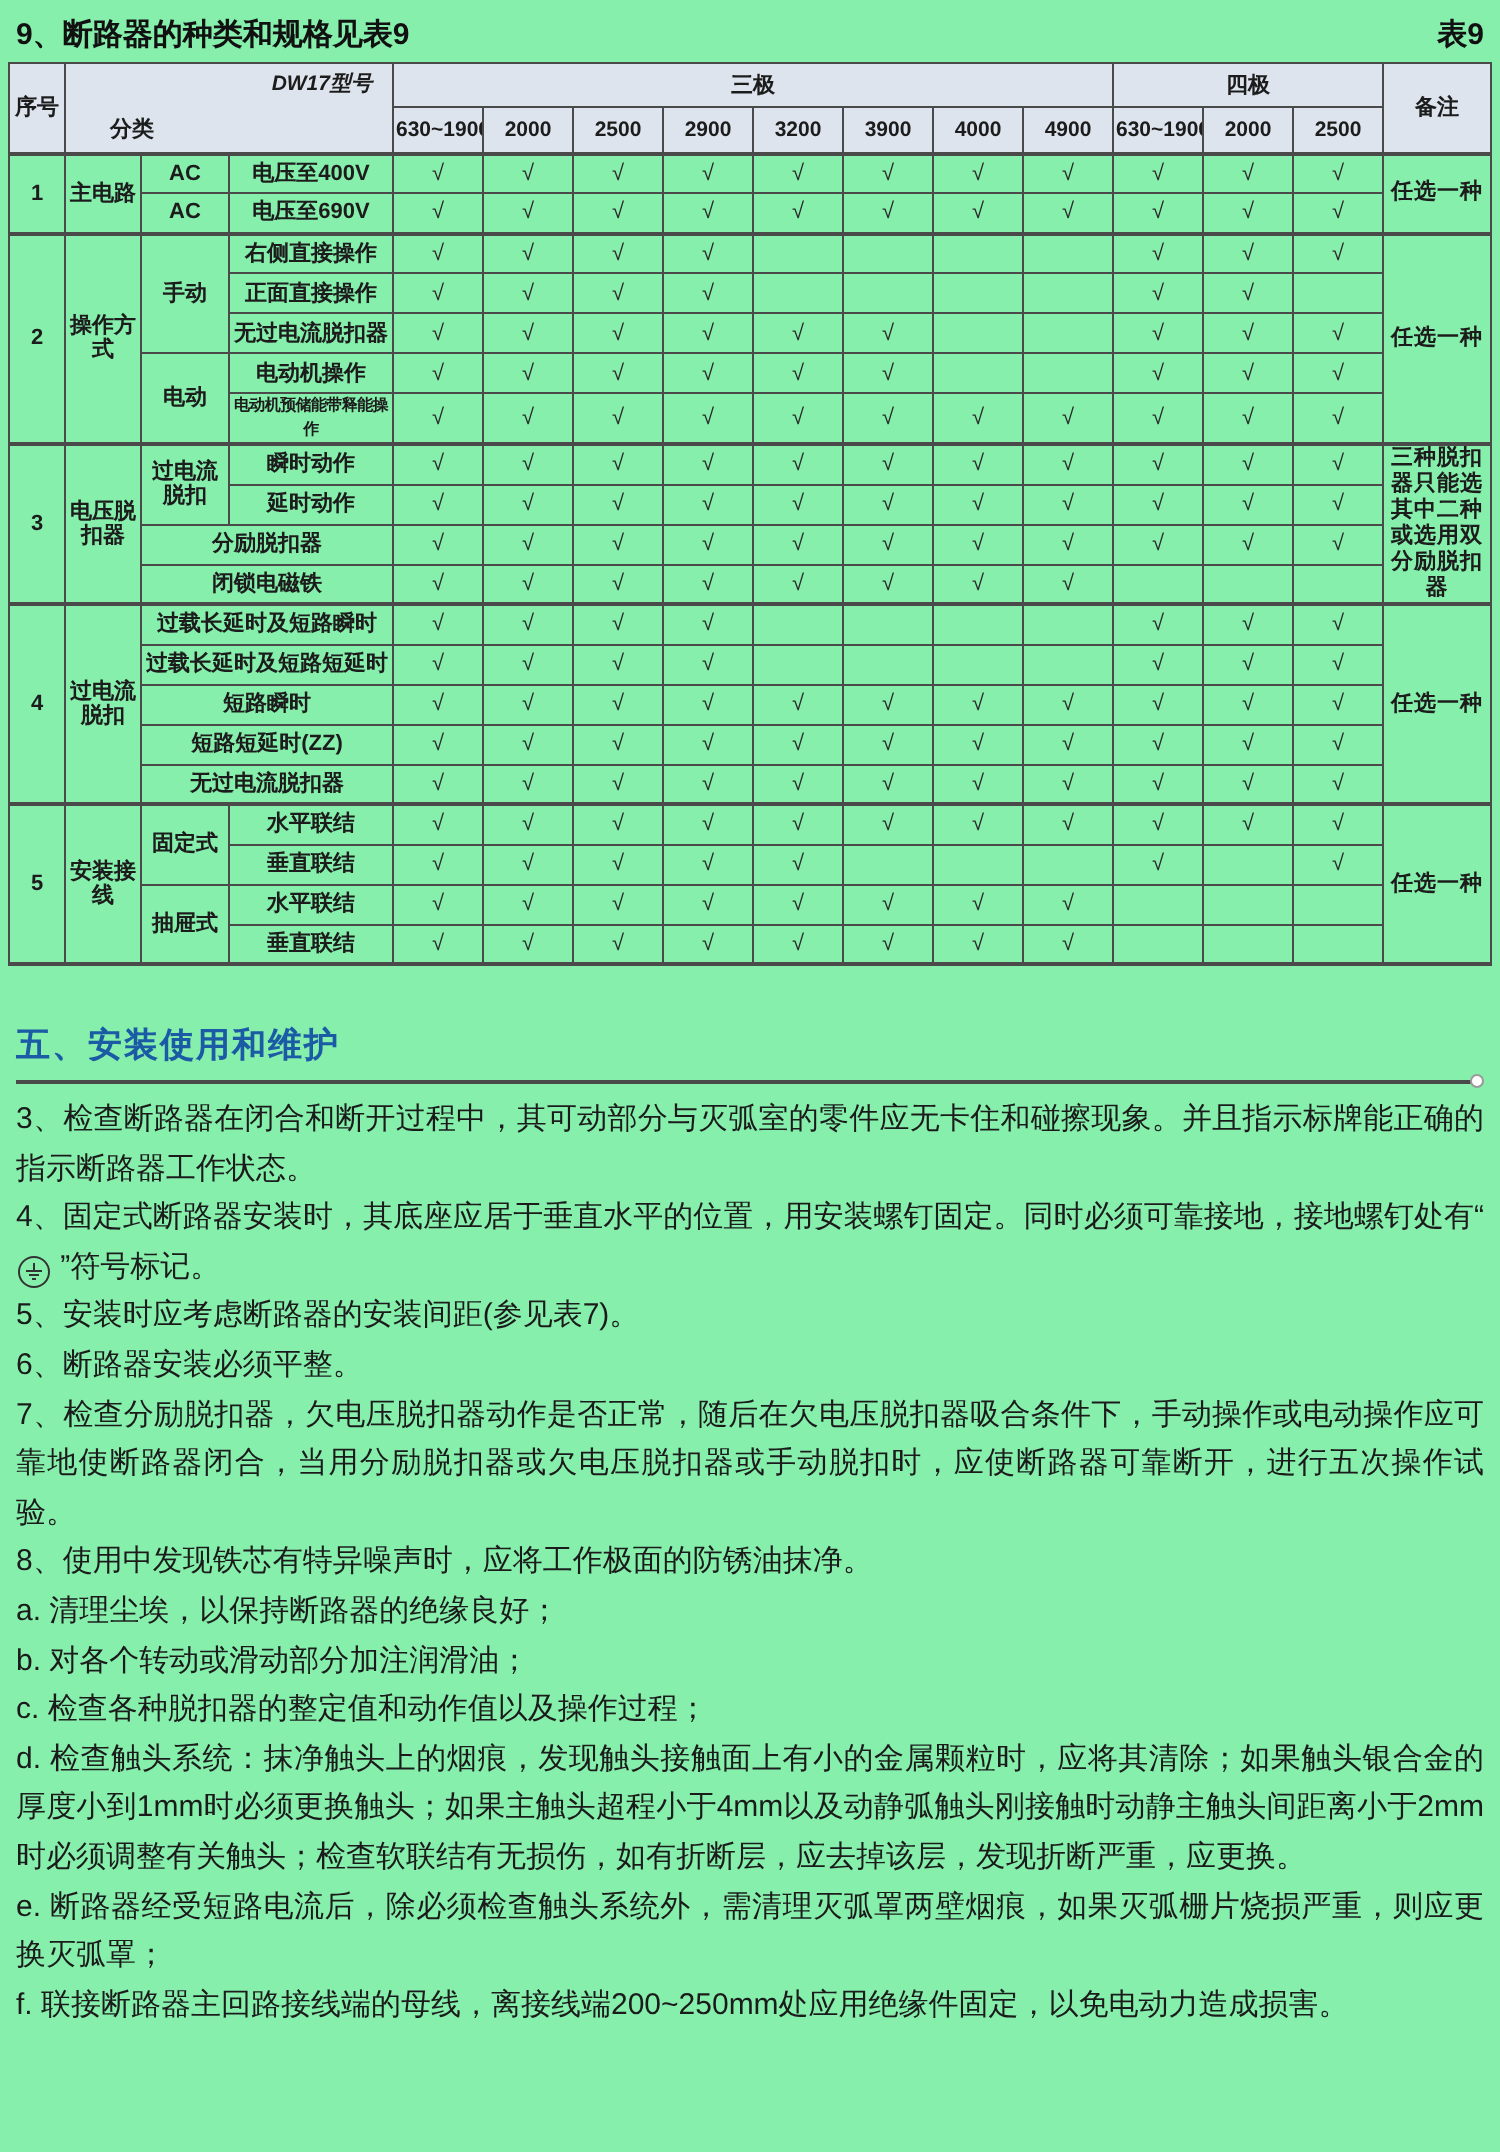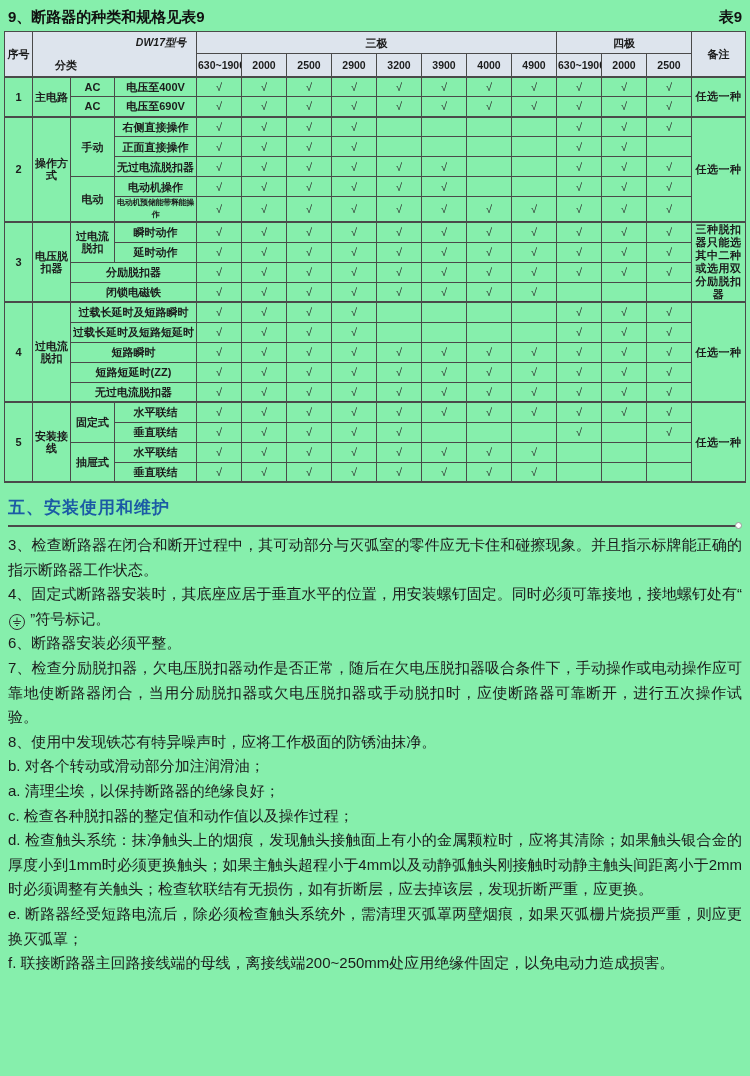--- a/index.html
+++ b/index.html
@@ -28,21 +28,21 @@
 
   .diag { position:relative; padding:0; background-color:#dde4ed;
           background-image:linear-gradient(to bottom right,
             transparent calc(50% - 0.8px), #4a4a4a calc(50% - 0.8px),
             #4a4a4a calc(50% + 0.8px), transparent calc(50% + 0.8px)); }
   .diag .tr-label { position:absolute; top:4px; right:10px; font-size:10.5px; font-weight:700;font-style:italic; }
   .diag .bl-label { position:absolute; bottom:5px; left:22px; font-size:11px; font-weight:700; }
 
   
   .section { padding:0 8px; }
-  .sec-head { margin-top:13px; font-size:17px; font-weight:700; color:#1b5aa5; letter-spacing:1px; }
+  .sec-head { margin-top:28px; font-size:17px; font-weight:700; color:#1b5aa5; letter-spacing:1px; }
   .rule { position:relative; margin-top:6px; border-top:2px solid #4a4a4a; height:2px; margin-right:6px; }
   .rule .circle-end { position:absolute; right:-6px; top:-5px; width:7px; height:7px;
                       border:1.5px solid #9a9a9a; border-radius:50%; background:#fff; }
   .paras { margin-top:6px; }
   .paras p { font-size:15px; line-height:24.6px; color:#1b1b1b; font-weight:500;
              text-align:justify; overflow-wrap:anywhere; }
   .gnd { display:inline-flex; align-items:center; justify-content:center;
          width:16px; height:16px; border:1.2px solid #333; border-radius:50%;
          vertical-align:-3px; margin:0 1px; }
 </style>
@@ -415,25 +415,26 @@
     <div class="rule">
       <span class="circle-end"></span>
     </div>
     <div class="paras">
       <p>3、检查断路器在闭合和断开过程中，其可动部分与灭弧室的零件应无卡住和碰擦现象。并且指示标牌能正确的指示断路器工作状态。</p>
       <p><span>4、固定式断路器安装时，其底座应居于垂直水平的位置，用安装螺钉固定。同时必须可靠接地，接地螺钉处有“ </span><span class="gnd">
             <svg width="10" height="10" viewBox="0 0 10 10">
               <path d="M5 0.5 V4.5 M1 4.5 H9 M2.5 6.5 H7.5 M4 8.5 H6" stroke="#333" stroke-width="1" fill="none"></path>
             </svg>
           </span><span> ”符号标记。</span></p>
+      <p>5、安装时应考虑断路器的安装间距(参见表7)。</p>
       <p>6、断路器安装必须平整。</p>
       <p>7、检查分励脱扣器，欠电压脱扣器动作是否正常，随后在欠电压脱扣器吸合条件下，手动操作或电动操作应可靠地使断路器闭合，当用分励脱扣器或欠电压脱扣器或手动脱扣时，应使断路器可靠断开，进行五次操作试验。</p>
       <p>8、使用中发现铁芯有特异噪声时，应将工作极面的防锈油抹净。</p>
+      <p>a. 清理尘埃，以保持断路器的绝缘良好；</p>
       <p>b. 对各个转动或滑动部分加注润滑油；</p>
-      <p>a. 清理尘埃，以保持断路器的绝缘良好；</p>
       <p>c. 检查各种脱扣器的整定值和动作值以及操作过程；</p>
       <p>d. 检查触头系统：抹净触头上的烟痕，发现触头接触面上有小的金属颗粒时，应将其清除；如果触头银合金的厚度小到1mm时必须更换触头；如果主触头超程小于4mm以及动静弧触头刚接触时动静主触头间距离小于2mm时必须调整有关触头；检查软联结有无损伤，如有折断层，应去掉该层，发现折断严重，应更换。</p>
       <p>e. 断路器经受短路电流后，除必须检查触头系统外，需清理灭弧罩两壁烟痕，如果灭弧栅片烧损严重，则应更换灭弧罩；</p>
       <p>f. 联接断路器主回路接线端的母线，离接线端200~250mm处应用绝缘件固定，以免电动力造成损害。</p>
     </div>
   </div>
 
 </div>
 
 </body></html>

